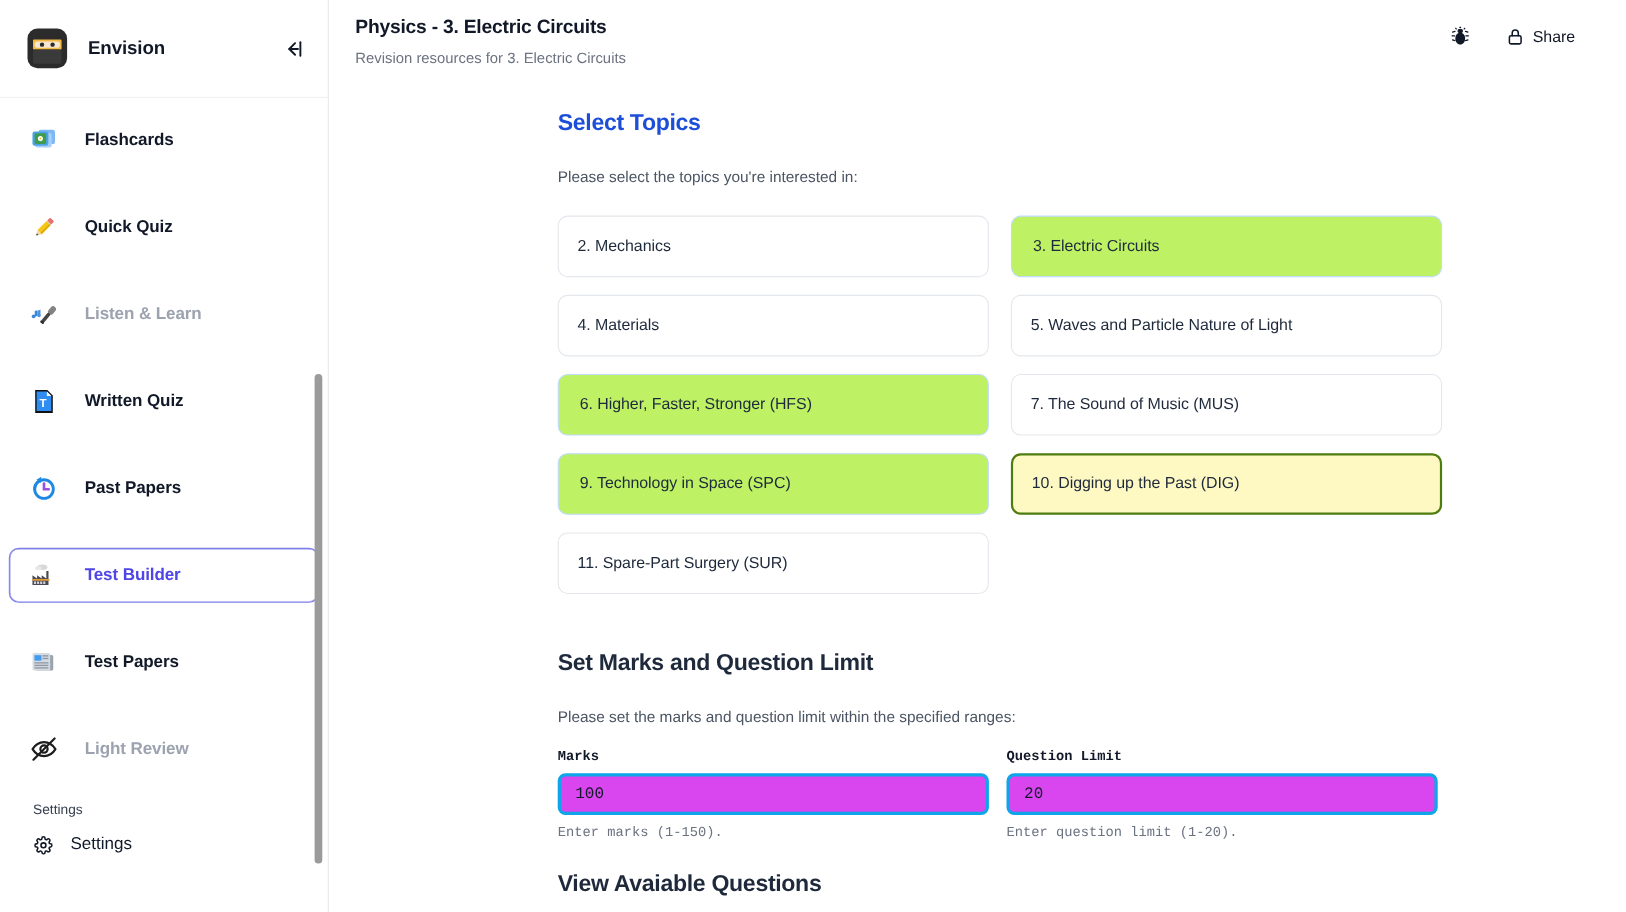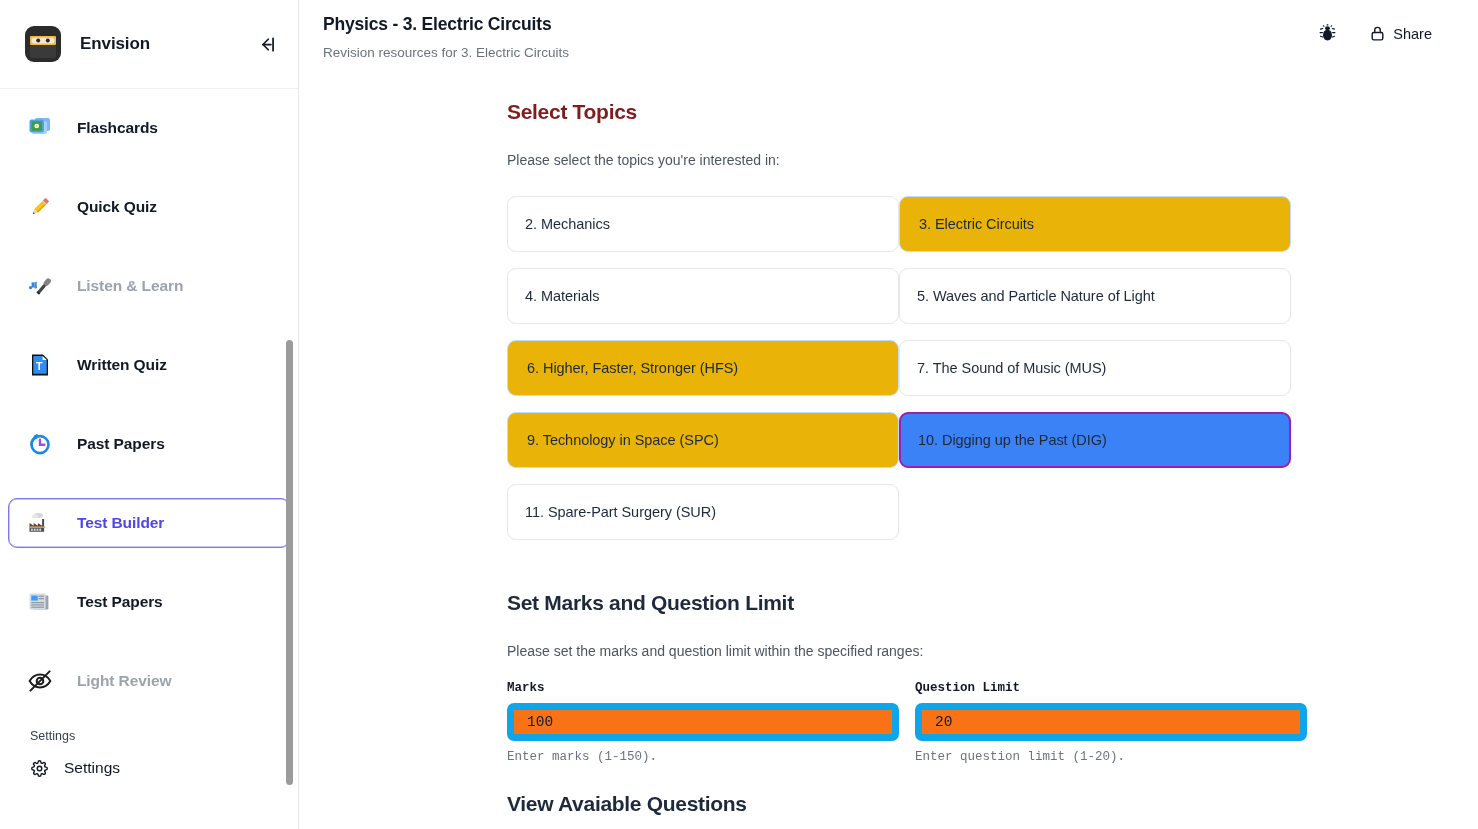--- a/index.html
+++ b/index.html
@@ -239,36 +239,36 @@
   }
 
   .content {
     padding: 0 0 0 208px;
     max-width: 1478px;
   }
 
   .section-title {
     font-size: 21px;
     font-weight: 700;
-    color: #7f1d1d;
+    color: #1d4ed8;
     letter-spacing: -0.3px;
     margin: 11px 0 0 0;
   }
 
   .section-desc {
     font-size: 14px;
     color: #4b5563;
     margin: 28px 0 0 0;
     font-weight: 400;
   }
 
   .topic-grid {
     display: grid;
     grid-template-columns: 392px 392px;
-    gap: 16px 0;
+    gap: 16px 20px;
     margin-top: 28px;
     width: 800px;
   }
 
   .topic-chip {
     height: 56px;
     border: 1px solid #e4e7ec;
     border-radius: 9px;
     background: #ffffff;
     display: flex;
@@ -276,28 +276,28 @@
     padding: 0 17px;
     font-size: 14.5px;
     color: #1e293b;
     cursor: pointer;
     font-family: inherit;
     text-align: left;
     letter-spacing: -0.05px;
   }
 
   .topic-chip.is-selected {
-    background: #eab308;
+    background: #bef264;
     border-color: #bfdbfe;
     padding-left: 19px;
   }
 
   .topic-chip.is-focused {
-    background: #3b82f6;
-    border: 2px solid #a21caf;
+    background: #fef9c3;
+    border: 2px solid #4d7c0f;
   }
 
   .subsection-title {
     font-size: 21px;
     font-weight: 700;
     color: #1e293b;
     letter-spacing: -0.3px;
     margin: 51px 0 0 0;
   }
 
@@ -314,27 +314,27 @@
     font-size: 12.5px;
     font-weight: 700;
     color: #111827;
     margin-bottom: 8px;
     display: block;
   }
 
   .field-input {
     width: 392px;
     height: 38px;
-    border: 7px solid #0ea5e9;
+    border: 3px solid #0ea5e9;
     border-radius: 7px;
     padding: 0 13px;
     font-size: 14.5px;
     color: #111827;
     font-family: inherit;
-    background: #f97316;
+    background: #d946ef;
     outline: none;
   }
 
   .field-hint {
     font-size: 12.5px;
     color: #6b7280;
     margin-top: 9px;
     display: block;
   }
 

